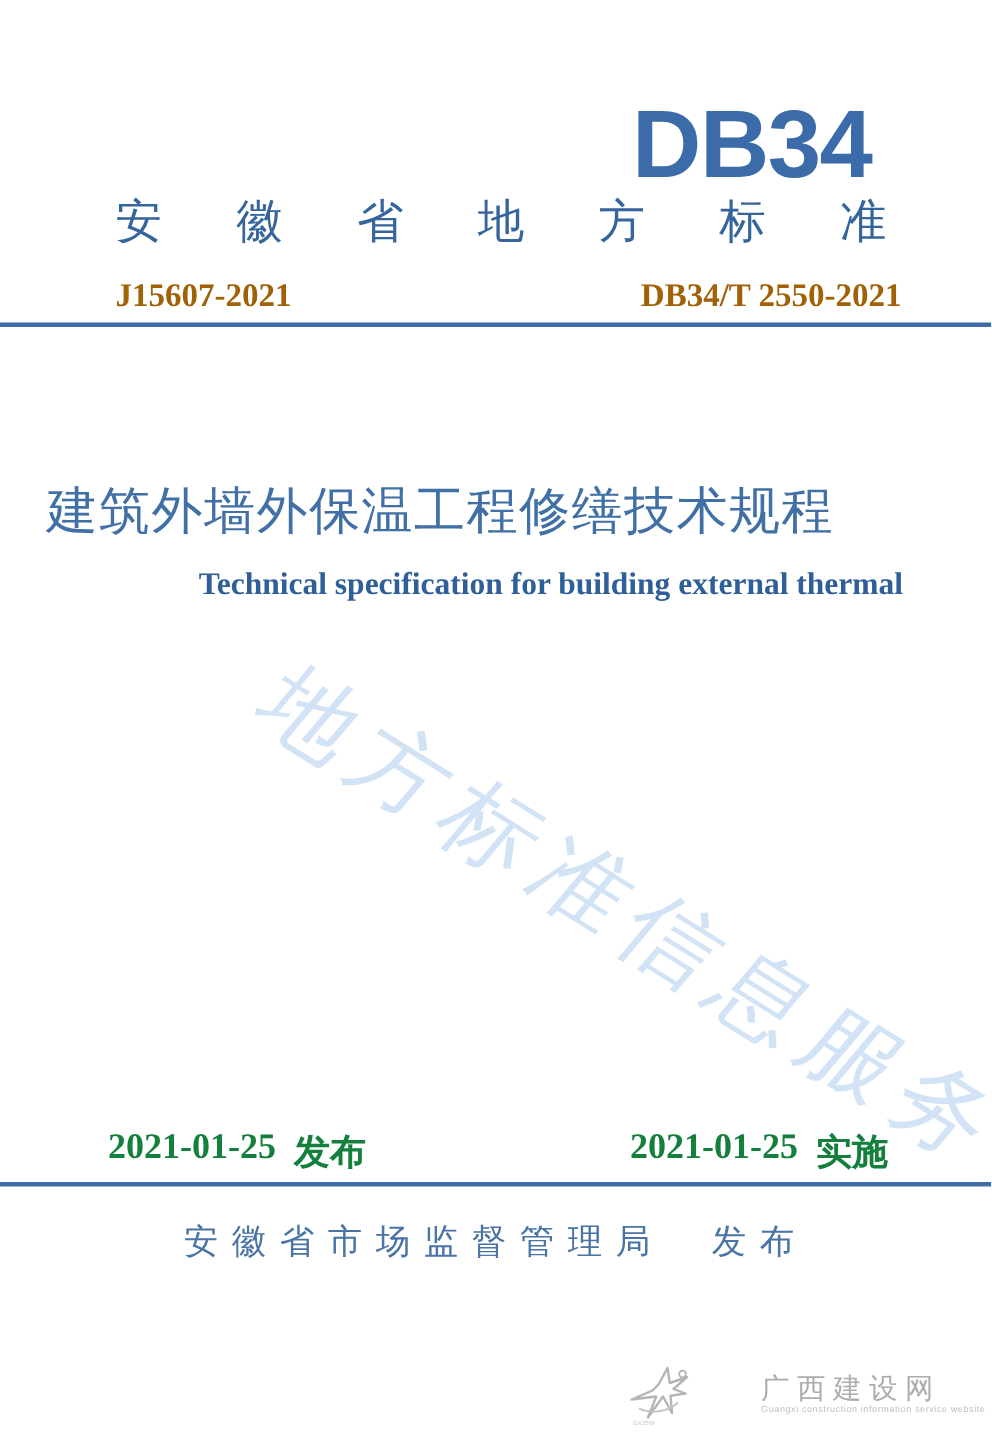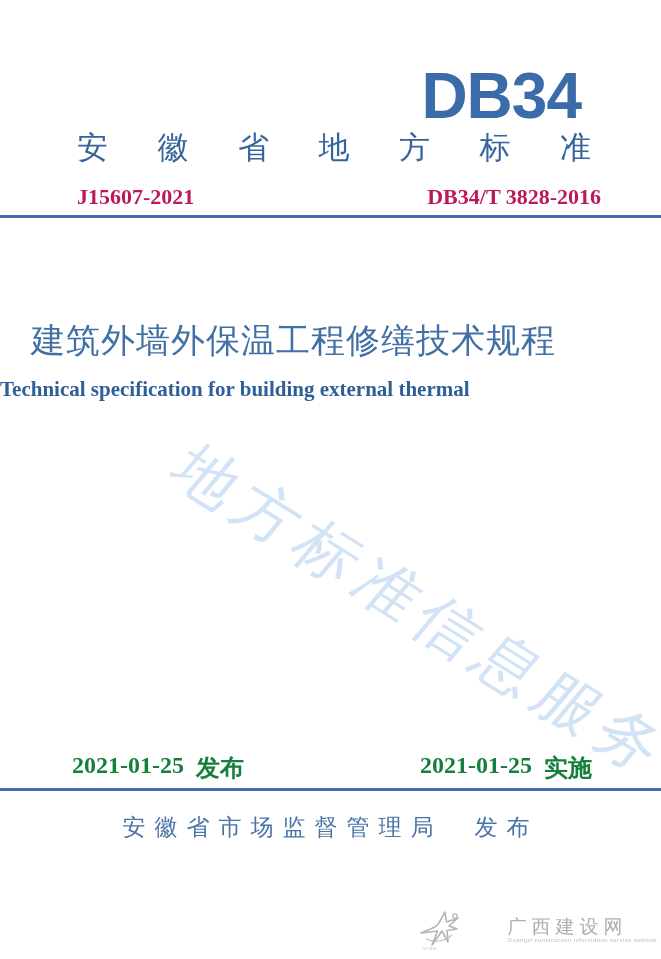--- a/index.html
+++ b/index.html
@@ -37,21 +37,21 @@
   }
   .code-row {
     position: absolute;
     top: 184px;
     left: 77px;
     width: 524px;
     display: flex;
     justify-content: space-between;
     font-weight: bold;
     font-size: 22px;
-    color: #be185d;
+    color: #a16207;
   }
   .rule {
     position: absolute;
     left: 0;
     width: 661px;
     height: 3px;
     background: #3f6da7;
   }
   .rule-top { top: 215px; }
   .rule-bottom { top: 788px; }
@@ -63,21 +63,21 @@
     width: 587px;
     text-align: center;
     font-size: 34px;
     letter-spacing: 1px;
     color: #4070a6;
   }
   .title-en {
     position: absolute;
     left: 0;
     width: 602px;
-    text-align: left;
+    text-align: right;
     font-weight: bold;
     font-size: 21px;
     color: #2f5f98;
   }
   .title-en-1 { top: 377px; }
   .title-en-2 { top: 421px; }
   
   .watermark {
     position: absolute;
     top: 428px;
@@ -149,21 +149,21 @@
 <body>
 
 <div class="page">
 
   <div class="db34">DB34</div>
 
   <div class="std-name">安徽省地方标准</div>
 
   <div class="code-row">
     <span>J15607-2021</span>
-    <span>DB34/T 3828-2016</span>
+    <span>DB34/T 2550-2021</span>
   </div>
 
   <div class="rule rule-top"></div>
 
   <div class="title-zh">建筑外墙外保温工程修缮技术规程</div>
   <div class="title-en title-en-1">Technical specification for building external thermal</div>
 
   <div class="watermark">地方标准信息服务</div>
 
   <div class="date-row">

